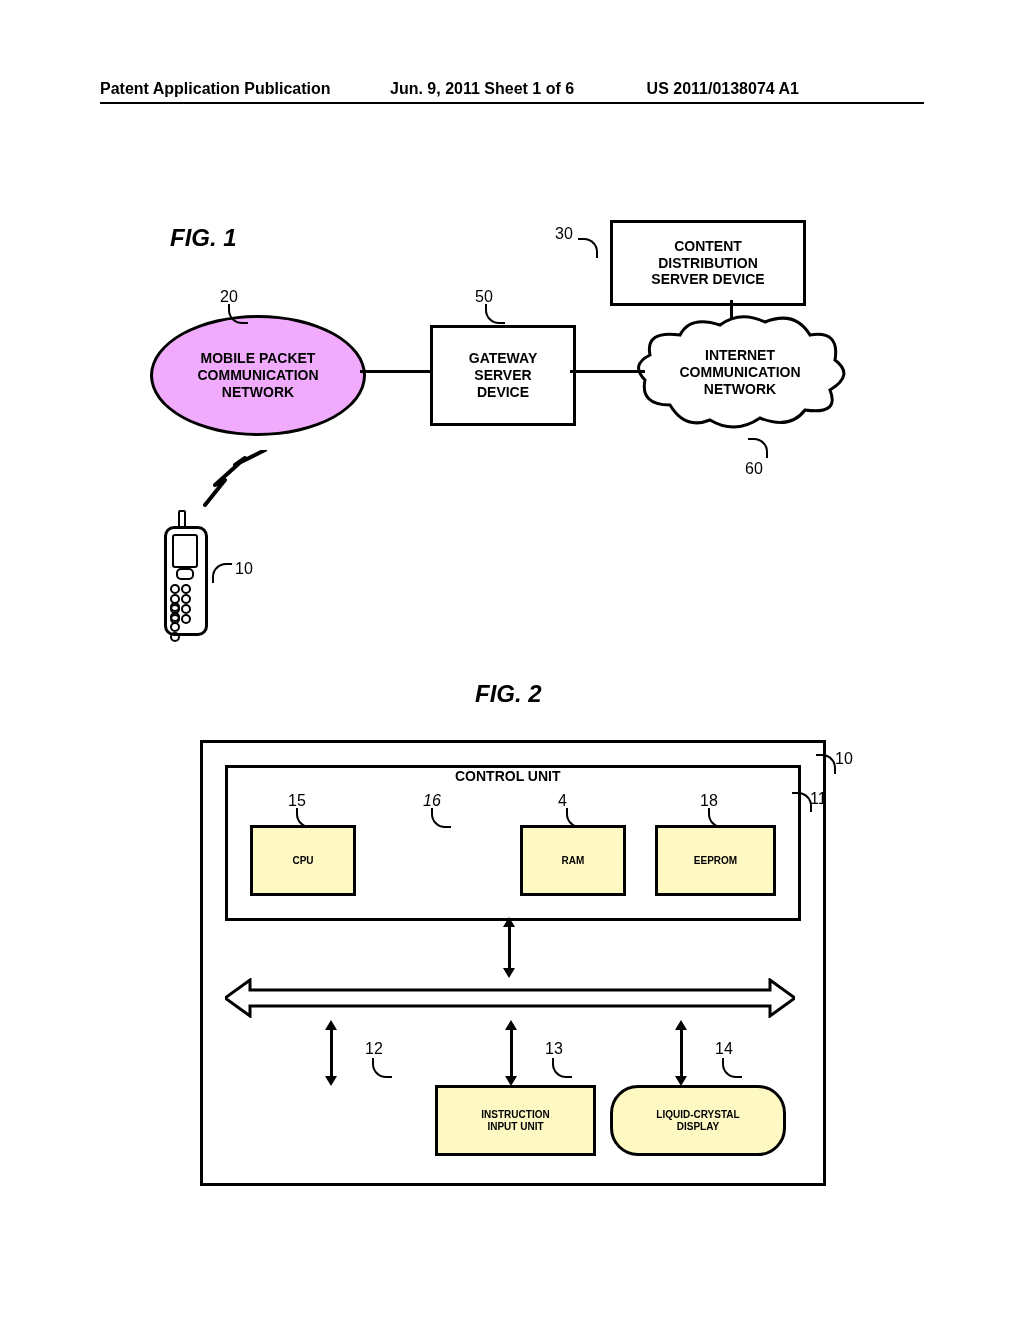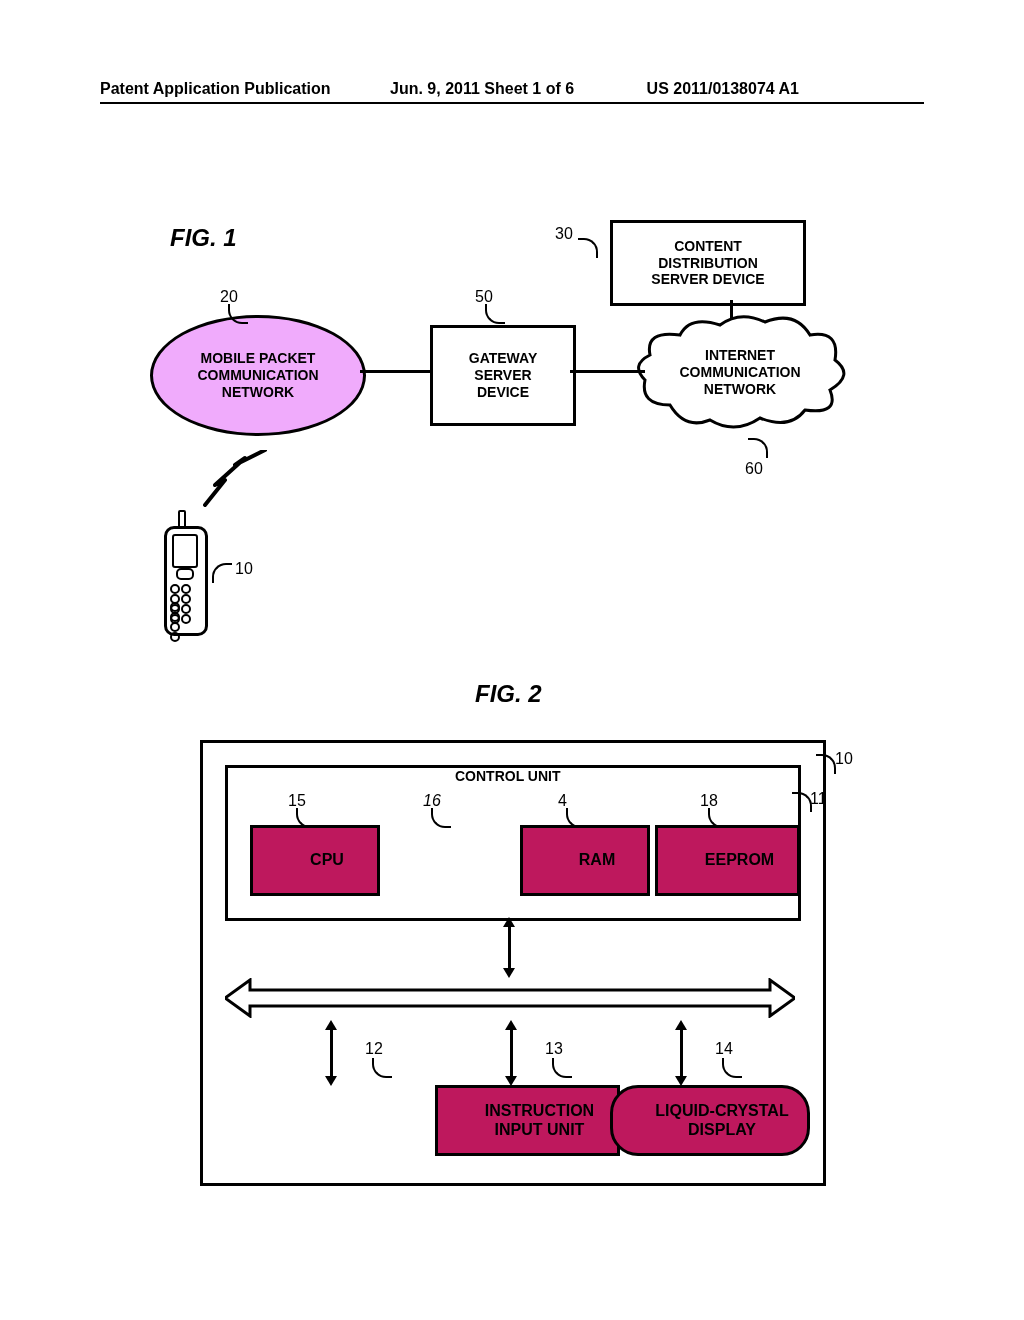--- a/index.html
+++ b/index.html
@@ -114,27 +114,26 @@
   .fig2 { position: absolute; top: 720px; left: 200px; width: 640px; height: 480px; }
 
   .outer-box {
     position: absolute;
     border: 3px solid #000;
     background: #fff;
   }
   .f2-box {
     position:absolute;
     border:3px solid #000;
-    background:#be185d;
+    background:#fef9c3;
     display:flex; align-items:center; justify-content:center;
     text-align:center;
     font-weight:bold;
-    font-size:16px;
+    font-size:10px;
     line-height:1.15;
-    padding-left:24px;
   }
 
   .bus {
     position:absolute;
   }
   .bus svg { width:100%; height:100%; display:block; }
 
   .arrow-v { position:absolute; width:3px; background:#000; }
   .arrow-v::before, .arrow-v::after {
     content:""; position:absolute; left:-5px; width:0; height:0;

